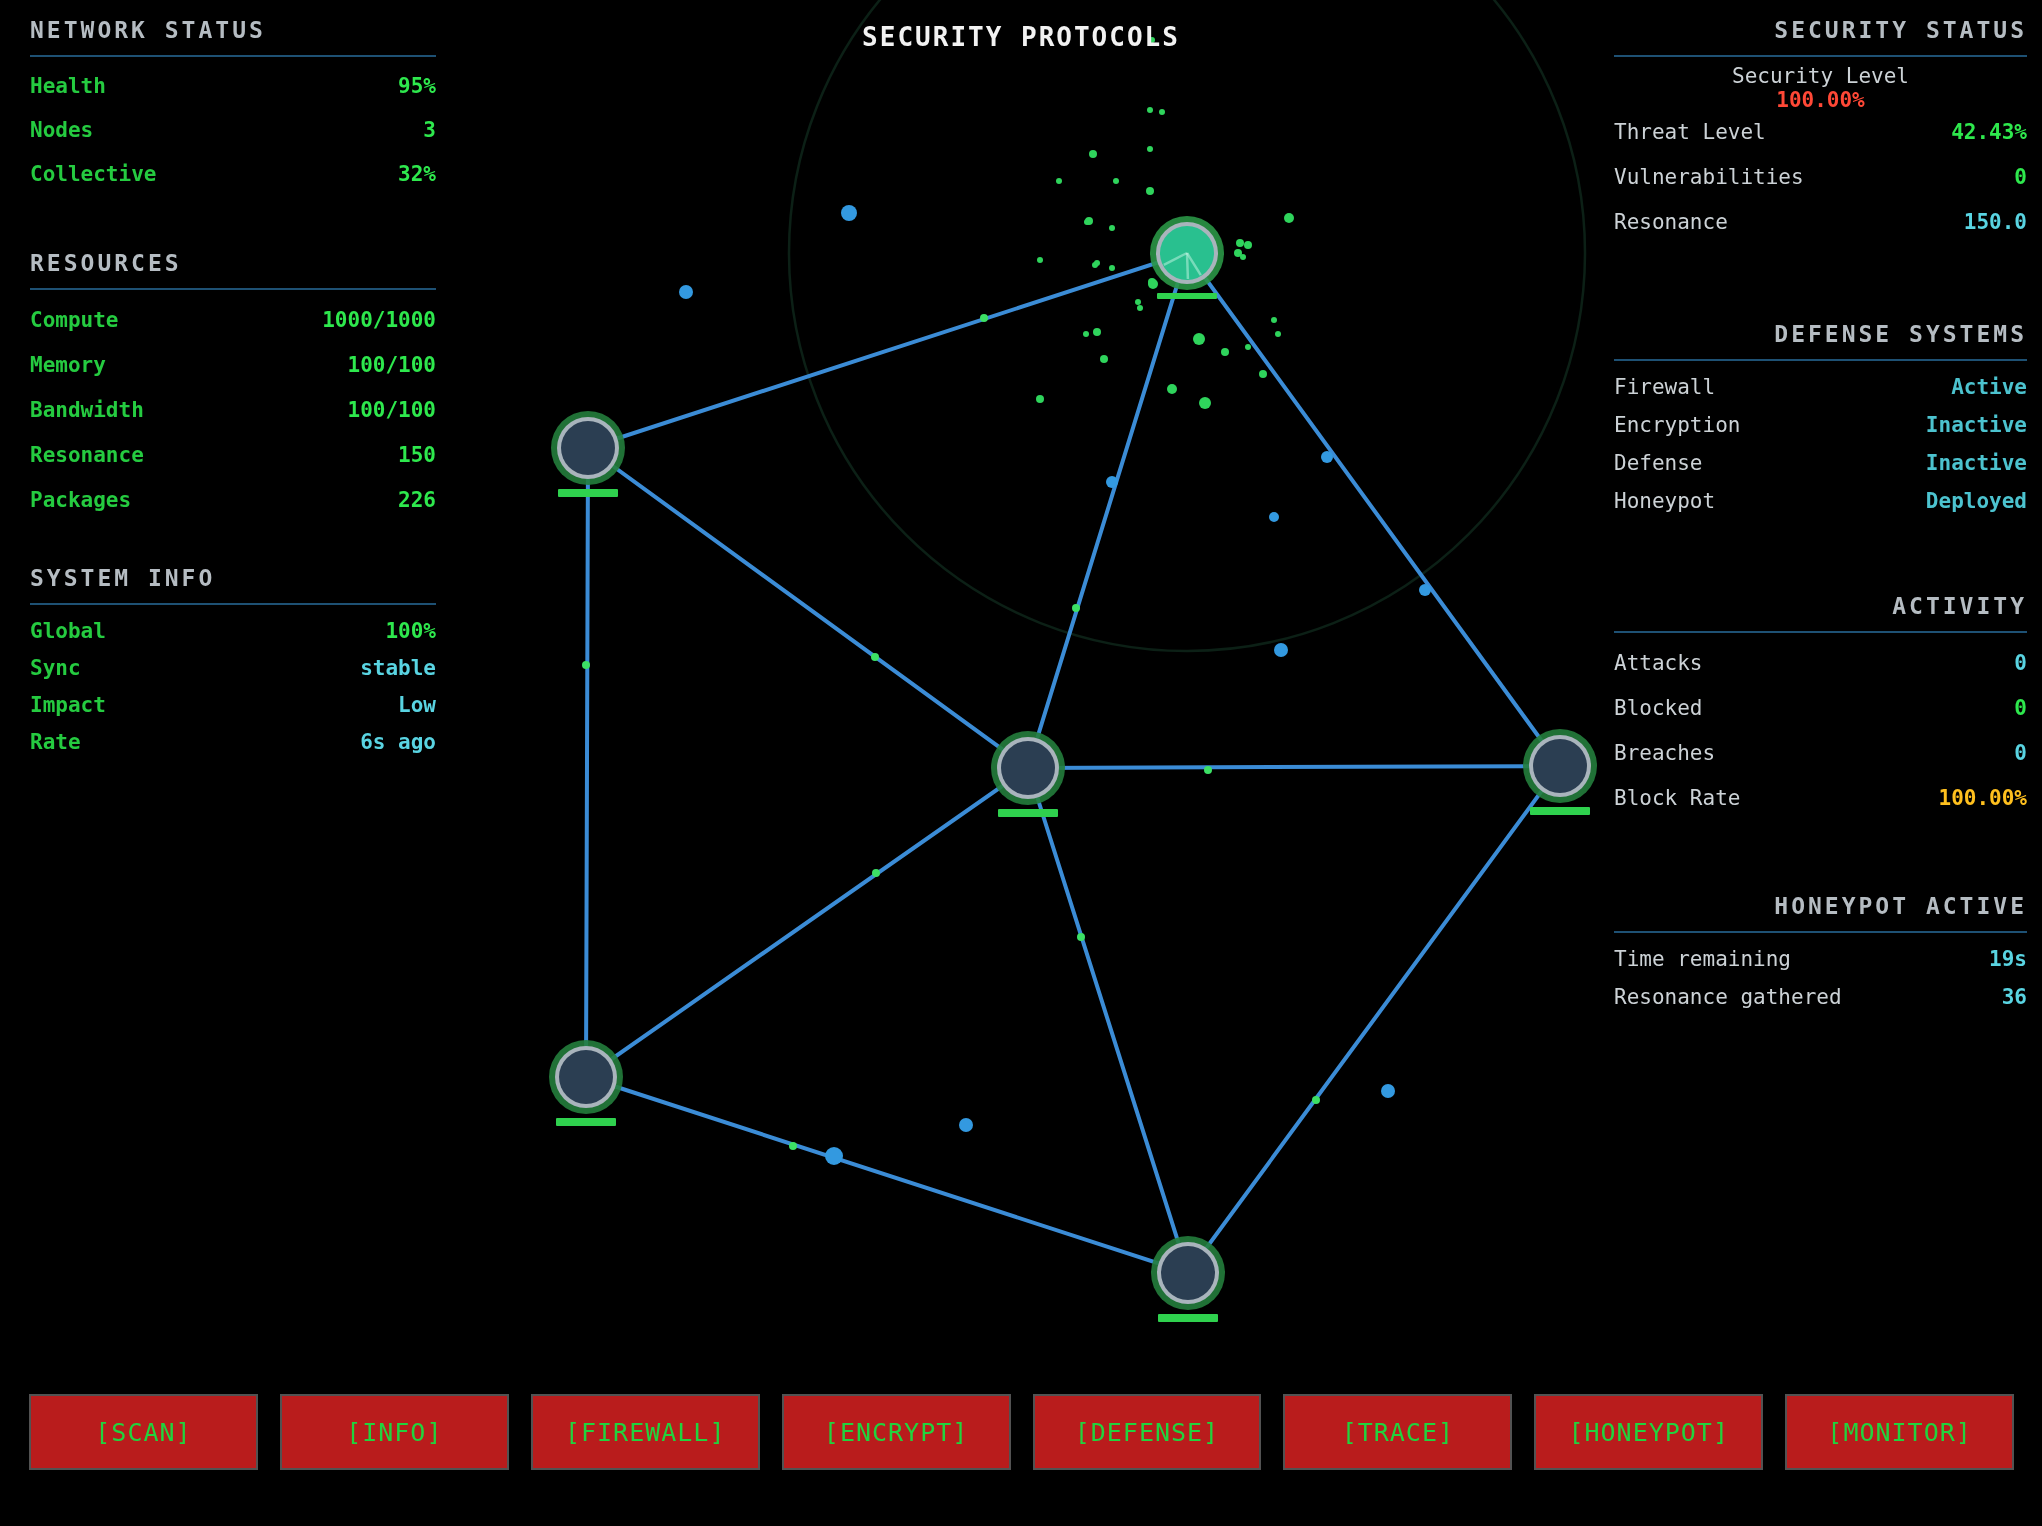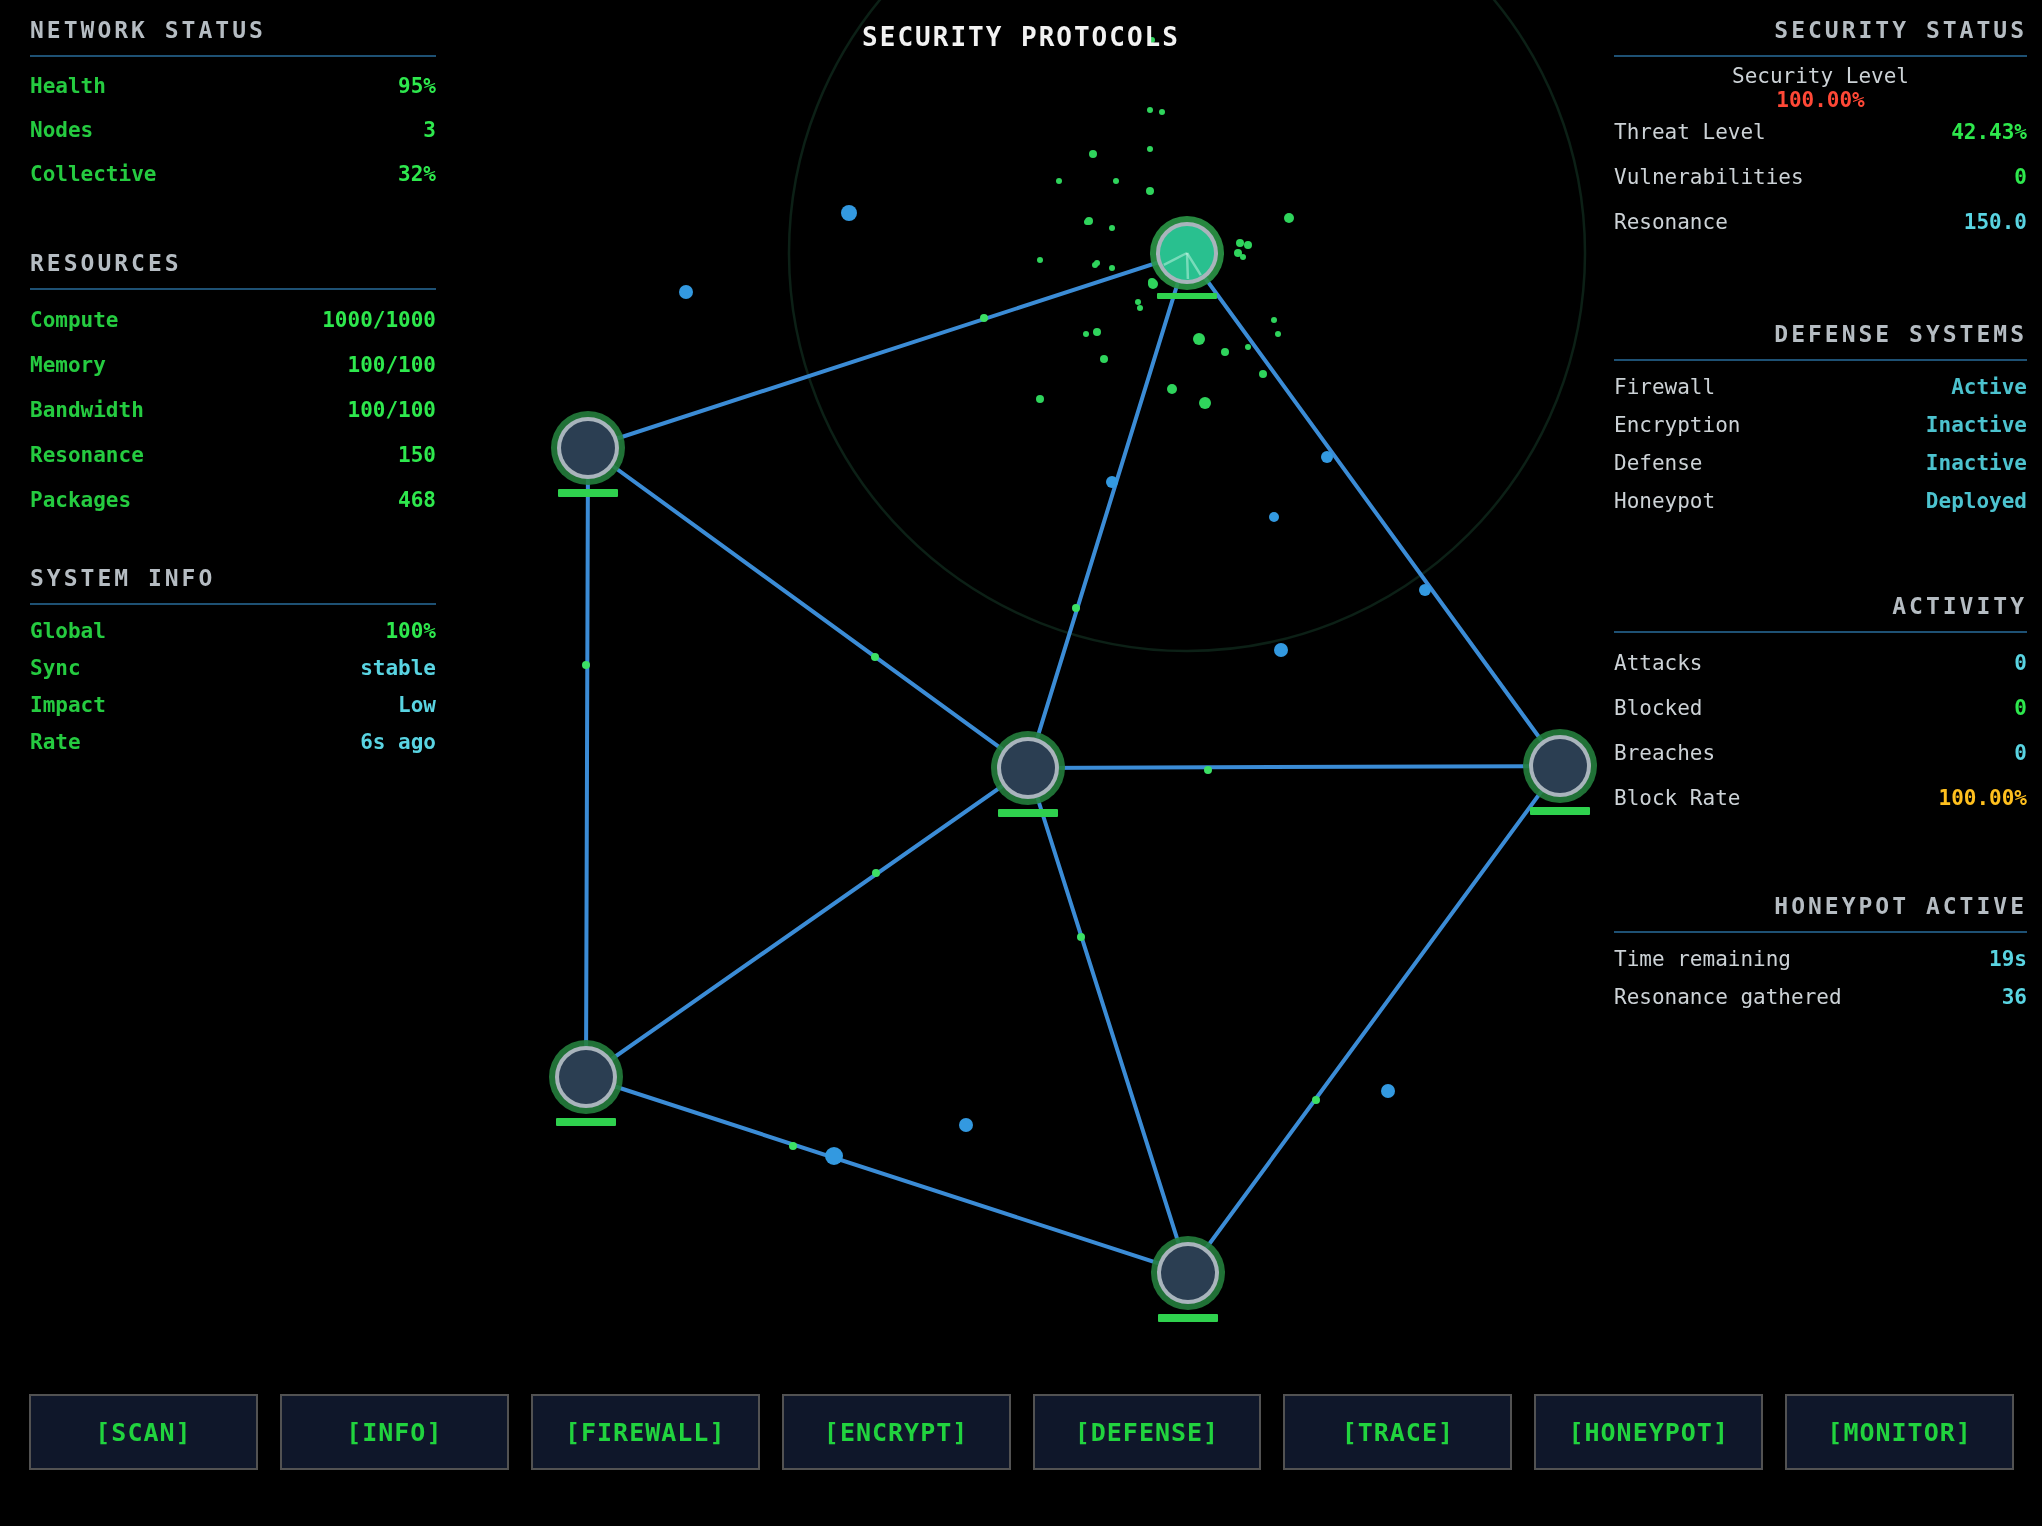--- a/index.html
+++ b/index.html
@@ -18,22 +18,22 @@
   .row{display:flex;justify-content:space-between;align-items:center;font-size:21px;}
   #left-panel .row .lbl{color:#25cb40;font-weight:600;}
   #right-panel .row .lbl{color:#ccd2d6;font-weight:400;}
   .val{font-weight:700;}
   .val-green{color:#2ee84d;}
   .val-cyan{color:#59d4e2;}
   .val-teal{color:#4cc3cf;}
   .val-red{color:#ff4836;}
   .val-yellow{color:#ffc01e;}
   .button-bar{position:absolute;left:29px;top:1394px;width:1985px;height:76px;display:flex;gap:22px;}
-  .button-bar button{flex:1;background:#0f172a;border:2px solid #525252;color:#21d33e;
-      font-family:"DejaVu Sans Mono",monospace;font-size:25px;font-weight:700;letter-spacing:1px;cursor:pointer;}
+  .button-bar button{flex:1;background:#b91c1c;border:2px solid #525252;color:#21d33e;
+      font-family:"DejaVu Sans Mono",monospace;font-size:25px;font-weight:400;letter-spacing:1px;cursor:pointer;}
 </style>
 </head>
 <body>
 
 <div class="stage">
   <svg id="net-canvas" width="2042" height="1526">
       <circle cx="1187" cy="253" r="398" fill="none" stroke="rgba(61,160,112,0.20)" stroke-width="2.5"></circle>
       <line x1="1187" y1="253" x2="588" y2="448" stroke="#3b8cd6" stroke-width="4" stroke-linecap="round"></line>
       <line x1="1187" y1="253" x2="1028" y2="768" stroke="#3b8cd6" stroke-width="4" stroke-linecap="round"></line>
       <line x1="1187" y1="253" x2="1560" y2="766" stroke="#3b8cd6" stroke-width="4" stroke-linecap="round"></line>
@@ -160,21 +160,21 @@
           <div class="row" style="height: 45px;">
             <span class="lbl">Bandwidth</span>
             <span class="val val-green">100/100</span>
           </div>
           <div class="row" style="height: 45px;">
             <span class="lbl">Resonance</span>
             <span class="val val-green">150</span>
           </div>
           <div class="row" style="height: 45px; text-align: center;">
             <span class="lbl">Packages</span>
-            <span class="val val-green">468</span>
+            <span class="val val-green">226</span>
           </div>
         </div>
       </div>
       <div class="section" style="margin-top: 38px;">
         <h2>SYSTEM INFO</h2>
         <div class="rows">
           <div class="row" style="height: 37px;">
             <span class="lbl">Global</span>
             <span class="val val-green">100%</span>
           </div>

